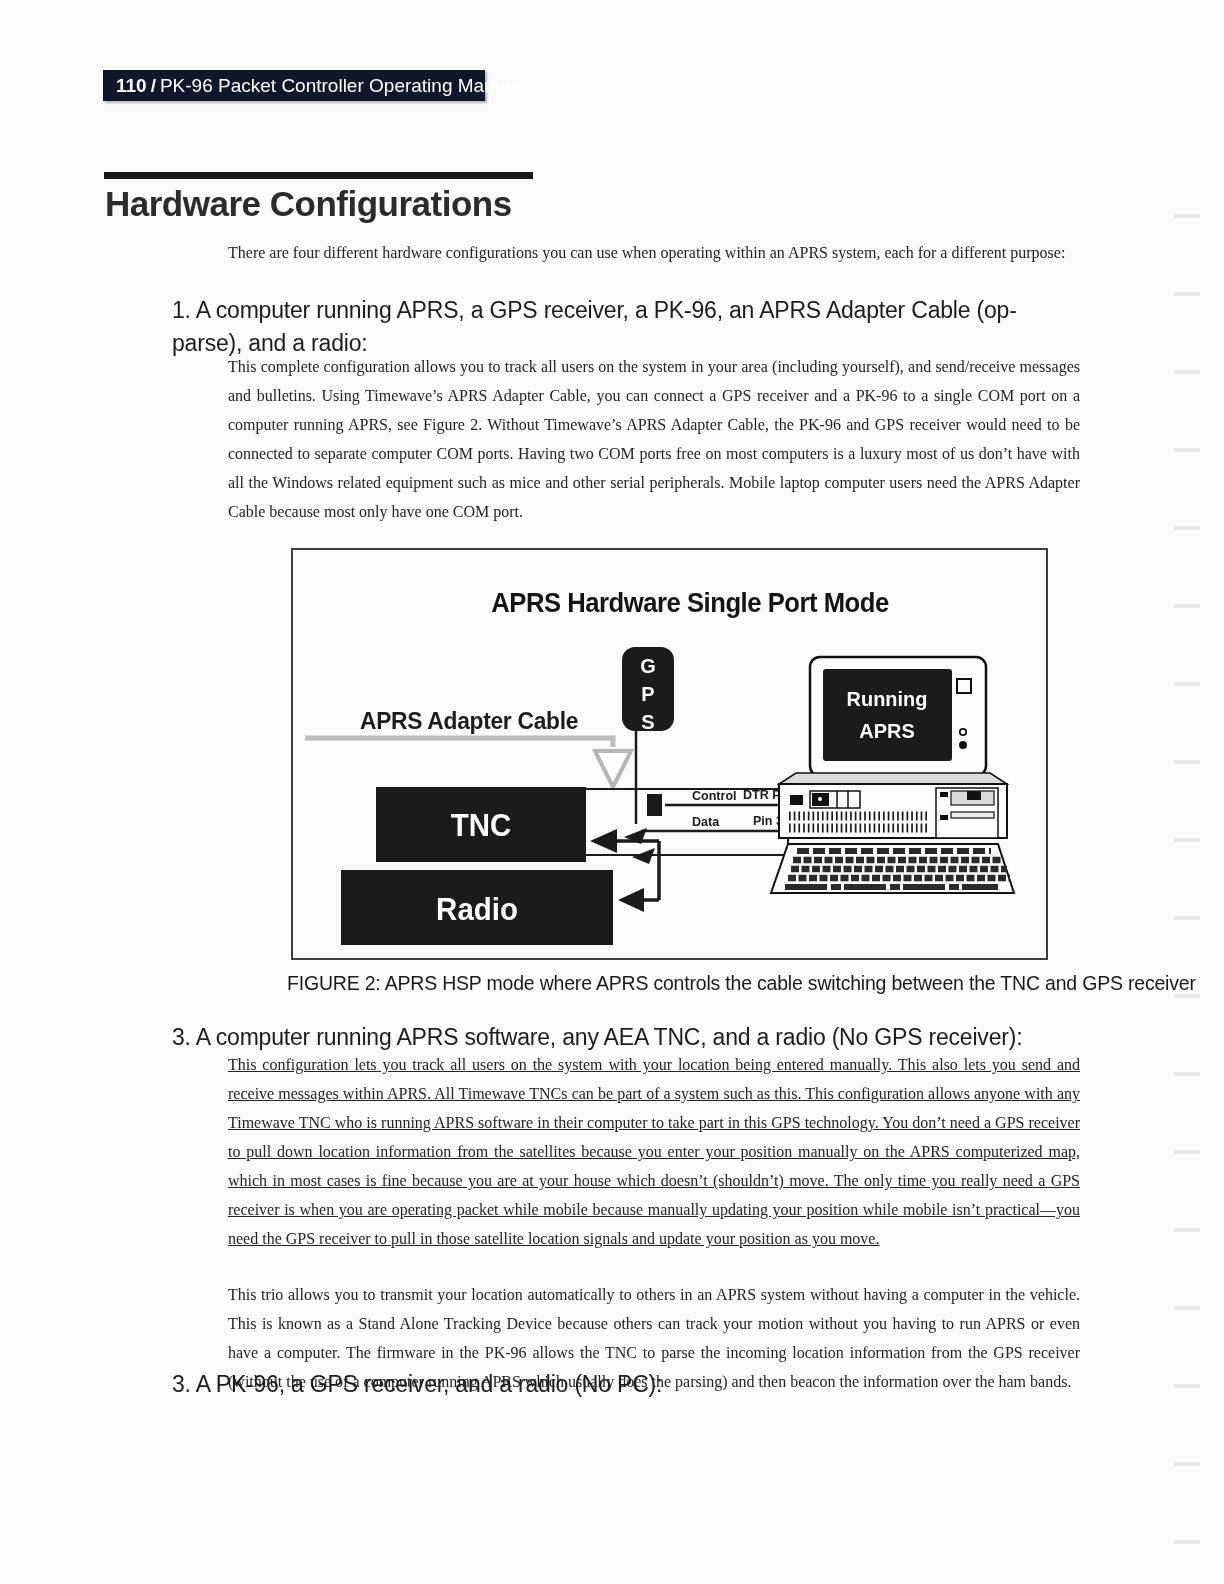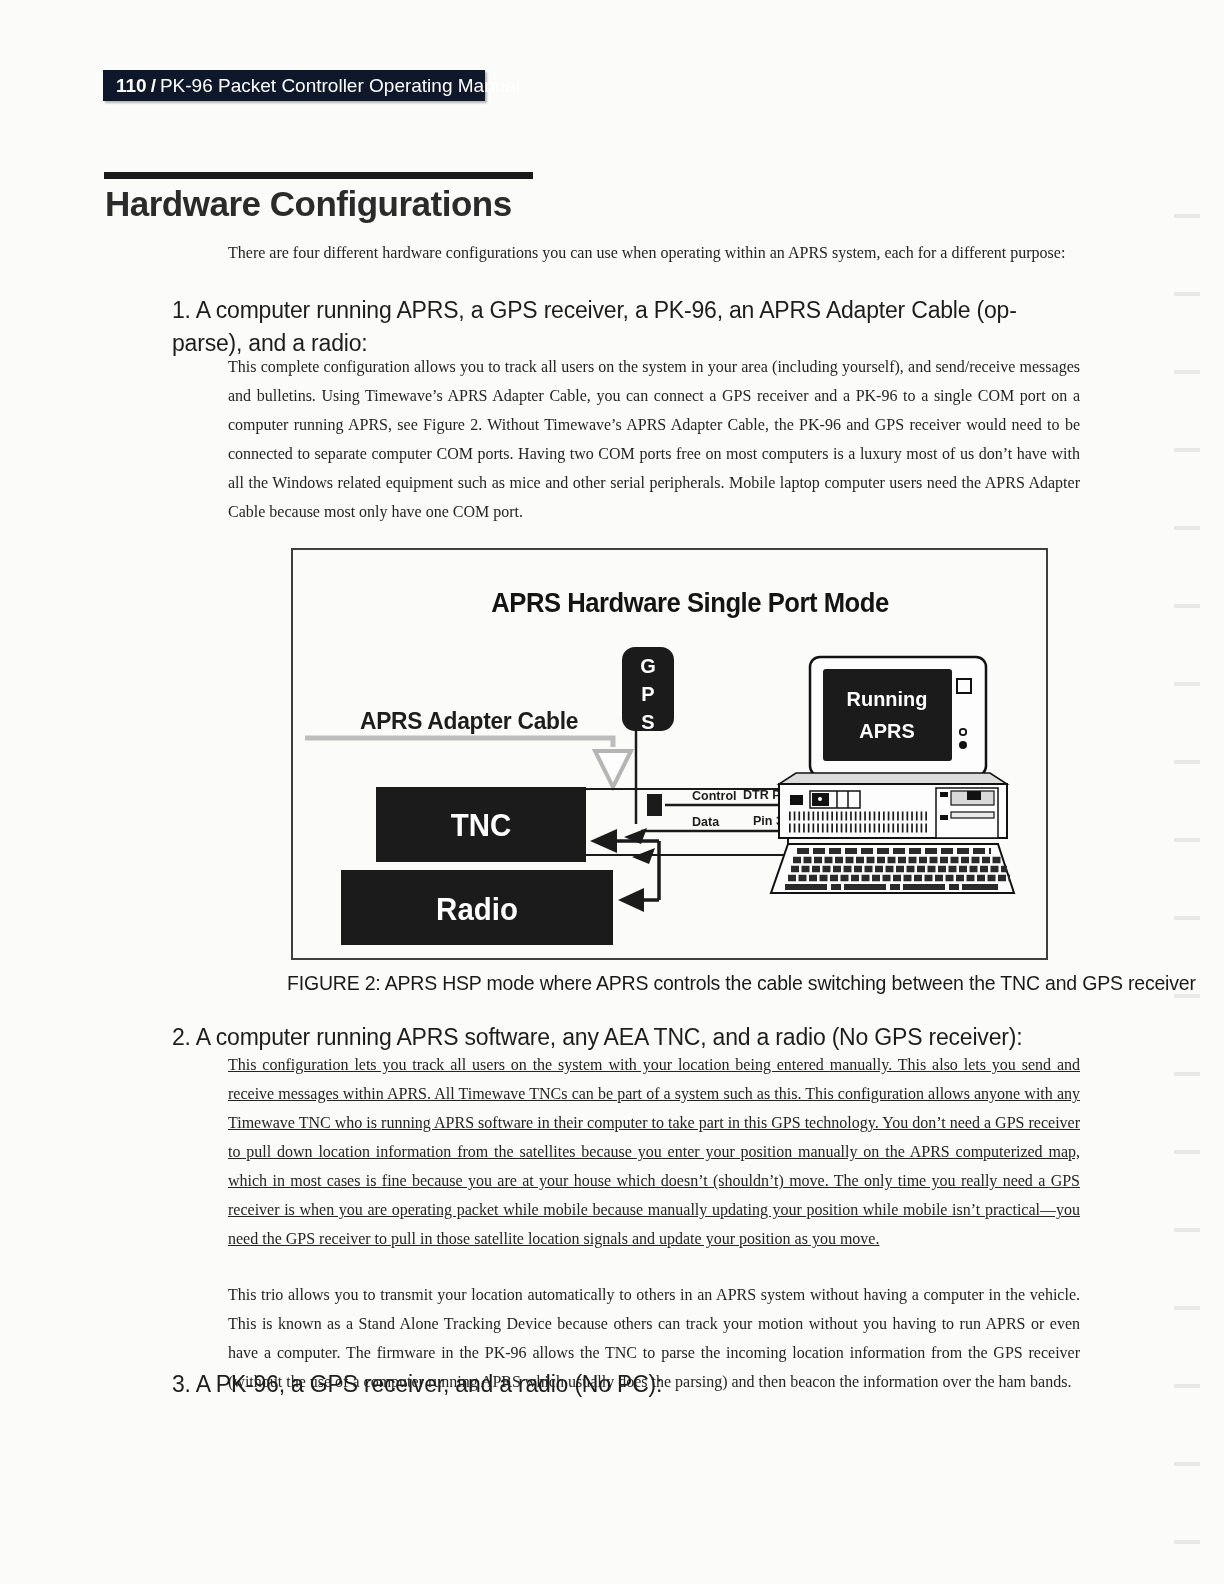--- a/index.html
+++ b/index.html
@@ -172,17 +172,17 @@
     <line x1="502" y1="312" x2="712" y2="312" stroke="#2a2a2a" stroke-width="6.5" stroke-dasharray="8,2.5"></line>
     <line x1="500" y1="321" x2="716" y2="321" stroke="#2a2a2a" stroke-width="6.5" stroke-dasharray="8,2.5"></line>
     <line x1="497" y1="330" x2="719" y2="330" stroke="#2a2a2a" stroke-width="6.5" stroke-dasharray="8,2.5"></line>
     <line x1="494" y1="339" x2="707" y2="339" stroke="#2a2a2a" stroke-width="6" stroke-dasharray="42,4,10,3"></line>
   </g>
 </svg>
 </div>
 
 <div class="abs figure-caption">FIGURE 2: APRS HSP mode where APRS controls the cable switching between the TNC and GPS receiver</div>
 
-<div class="abs item-heading h2">2. A computer running APRS software, any AEA TNC, and a radio (No GPS receiver):</div>
+<div class="abs item-heading h2">3. A computer running APRS software, any AEA TNC, and a radio (No GPS receiver):</div>
 <div class="abs body-text p2">This configuration lets you track all users on the system with your location being entered manually. This also lets you send and receive messages within APRS. All Timewave TNCs can be part of a system such as this. This configuration allows anyone with any Timewave TNC who is running APRS software in their computer to take part in this GPS technology. You don’t need a GPS receiver to pull down location information from the satellites because you enter your position manually on the APRS computerized map, which in most cases is fine because you are at your house which doesn’t (shouldn’t) move. The only time you really need a GPS receiver is when you are operating packet while mobile because manually updating your position while mobile isn’t practical—you need the GPS receiver to pull in those satellite location signals and update your position as you move.</div>
 
 <div class="abs item-heading h3">3. A PK-96, a GPS receiver, and a radio (No PC):</div>
 <div class="abs body-text p3">This trio allows you to transmit your location automatically to others in an APRS system without having a computer in the vehicle. This is known as a Stand Alone Tracking Device because others can track your motion without you having to run APRS or even have a computer. The firmware in the PK-96 allows the TNC to parse the incoming location information from the GPS receiver (without the use of a computer running APRS which usually does the parsing) and then beacon the information over the ham bands.</div>
 
 </body></html>

